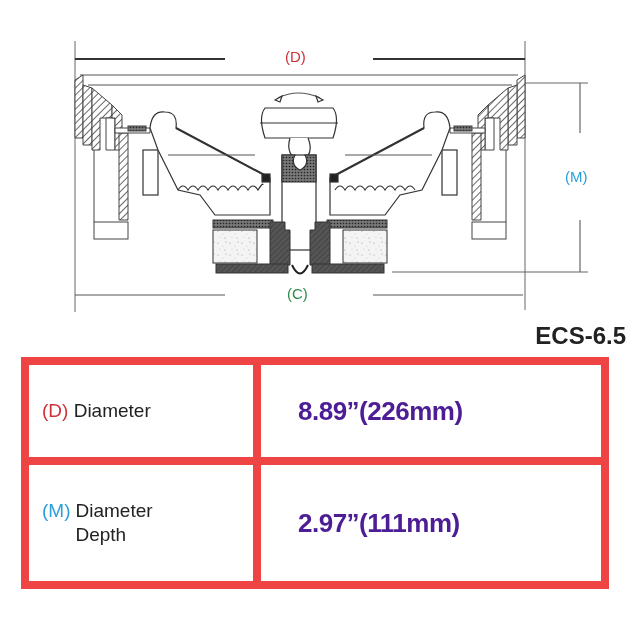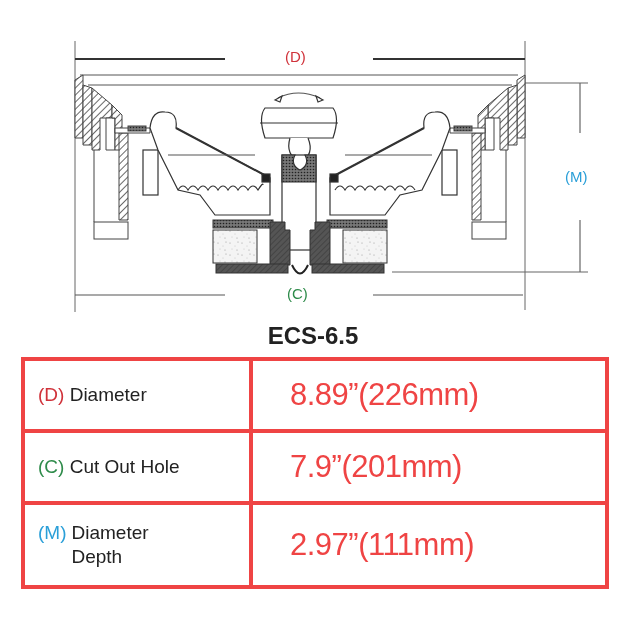--- a/index.html
+++ b/index.html
@@ -2,25 +2,25 @@
 <html><head>
 <meta charset="utf-8">
 <style>
   html, body { margin: 0; padding: 0; background: #ffffff; }
   body { width: 626px; height: 626px; position: relative; overflow: hidden; font-family: "Liberation Sans", sans-serif; }
   #diagram { position: absolute; left: 0; top: 0; width: 626px; height: 320px; }
   .dim-label { position: absolute; font-family: "Liberation Sans", sans-serif; font-size: 15px; }
   #label-d { left: 285px; top: 48px; color: #d0323a; }
   #label-c { left: 287px; top: 285px; color: #2e8b4a; }
   #label-m { left: 565px; top: 168px; color: #2a9fd8; }
-  #model-title { position: absolute; left: 0; width: 626px; top: 322px; text-align: center; font-family: "Liberation Sans", sans-serif; font-weight: bold; font-size: 24px; color: #222; }
+  #model-title { position: absolute; left: 0; width: 626px; top: 322px; text-align: right; font-family: "Liberation Sans", sans-serif; font-weight: bold; font-size: 24px; color: #222; }
   #spec-table { position: absolute; left: 21px; top: 357px; width: 588px; height: 232px; border-collapse: collapse; }
-  #spec-table td { border: 4px solid #ef4444; padding: 16px; vertical-align: middle; }
+  #spec-table td { border: 8px solid #ef4444; padding: 16px; vertical-align: middle; }
   #spec-table td.label-cell { width: 195px; padding-left: 13px; font-size: 19px; color: #222; line-height: 24px; }
-  #spec-table td.value-cell { padding-left: 37px; font-size: 31px; color: #ef4444; letter-spacing: -0.5px; }
+  #spec-table td.value-cell { padding-left: 37px; font-size: 26px; color: #4c1d95; letter-spacing: -0.5px; font-weight: bold; }
   .spec-letter { }
   .mount-wrap { display: flex; align-items: flex-start; }
   .mount-wrap .spec-letter { margin-right: 5px; }
 </style>
 </head>
 <body>
 
 <div id="diagram">
   <svg width="626" height="320" viewBox="0 0 626 320" xmlns="http://www.w3.org/2000/svg">
     <defs>
@@ -152,27 +152,20 @@
   <tbody>
       <tr>
     <td class="label-cell">
       <span class="spec-letter" style="color:#d0323a">(D)</span>
       <span>Diameter</span>
     </td>
     <td class="value-cell">8.89”(226mm)</td>
   </tr>
   <tr>
     <td class="label-cell">
-      <span class="spec-letter" style="color:#2e8b4a">(C)</span>
-      <span>Cut Out Hole</span>
-    </td>
-    <td class="value-cell">7.9”(201mm)</td>
-  </tr>
-  <tr>
-    <td class="label-cell">
       <div class="mount-wrap">
         <span class="spec-letter" style="color:#2a9fd8">(M)</span>
         <div>
           <div>Diameter</div>
           <div>Depth</div>
         </div>
       </div>
     </td>
     <td class="value-cell">2.97”(111mm)</td>
   </tr>

